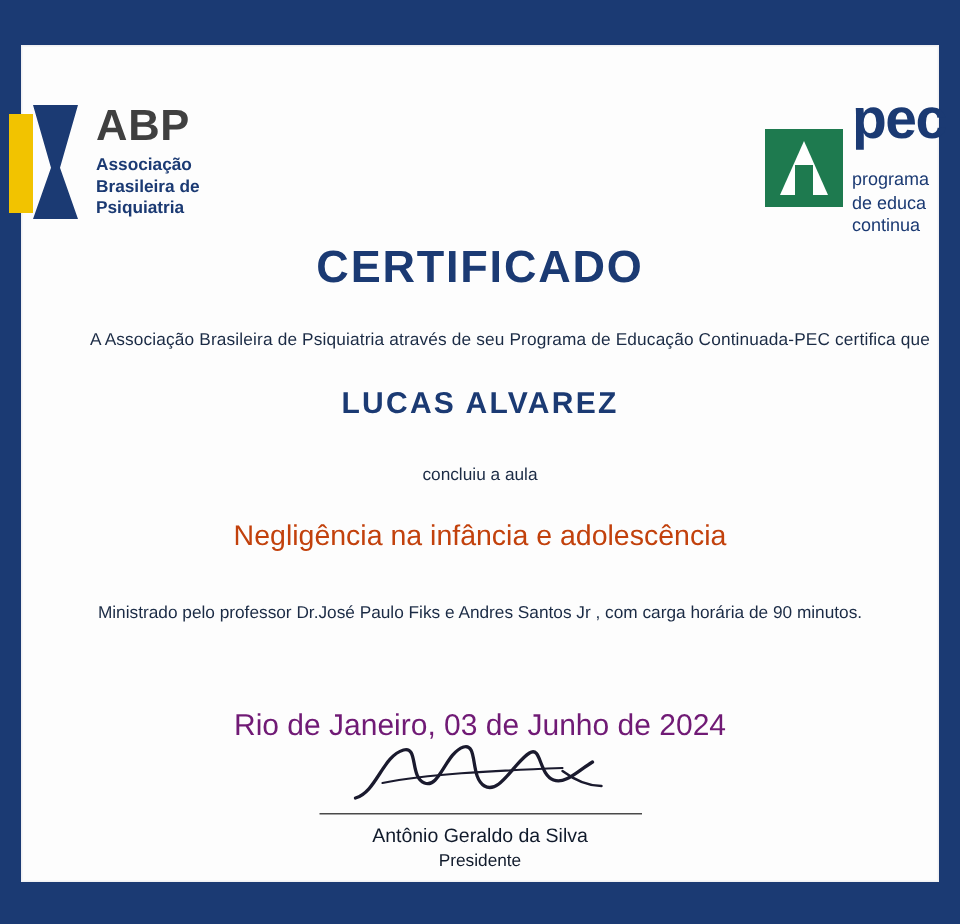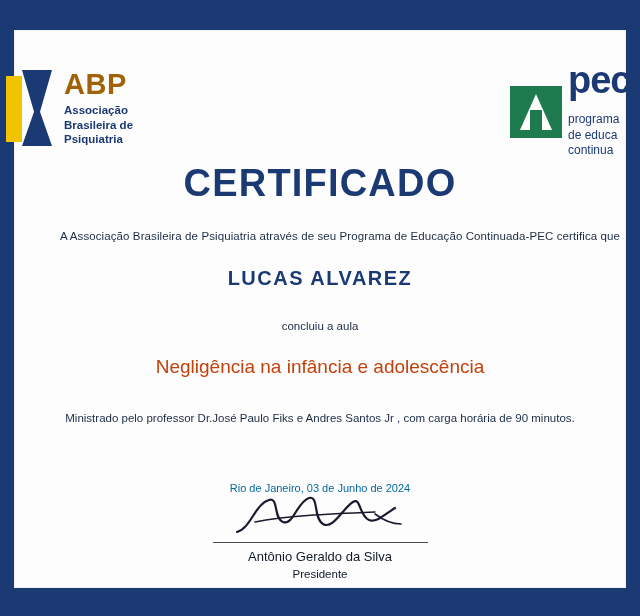--- a/index.html
+++ b/index.html
@@ -94,21 +94,21 @@
     width: 30px;
     height: 76px;
     background: #1b3a73;
     clip-path: polygon(0 0, 100% 0, 60% 55%, 100% 100%, 0 100%, 40% 55%);
   }
   .abp-text {
     margin-left: 8px;
     line-height: 1.1;
   }
   .abp-title {
-    color: #a16207;
+    color: #404040;
     font-size: 29px;
     font-weight: bold;
     letter-spacing: 0.5px;
   }
   .abp-sub {
     color: #1b3a73;
     font-size: 11.5px;
     font-weight: bold;
     line-height: 1.28;
     margin-top: 2px;
@@ -175,21 +175,21 @@
   .body-wrap {
     position: absolute;
     top: 150px;
     left: 14px;
     width: 612px;
     text-align: center;
   }
 
   .cert-title {
     color: #1b3a73;
-    font-size: 38px;
+    font-size: 30px;
     font-weight: bold;
     letter-spacing: 1.2px;
     margin-top: 12px;
   }
 
   .intro-line {
     color: #1b2b45;
     font-size: 11.5px;
     margin-top: 25px;
     letter-spacing: 0.1px;
@@ -217,22 +217,22 @@
     font-weight: normal;
   }
 
   .ministered {
     color: #1b2b45;
     font-size: 11.5px;
     margin-top: 34px;
   }
 
   .place-date {
-    color: #0369a1;
-    font-size: 11px;
+    color: #701a75;
+    font-size: 20px;
     margin-top: 58px;
   }
 
   
   .sig-area {
     position: absolute;
     top: 488px;
     left: 14px;
     width: 612px;
     text-align: center;

